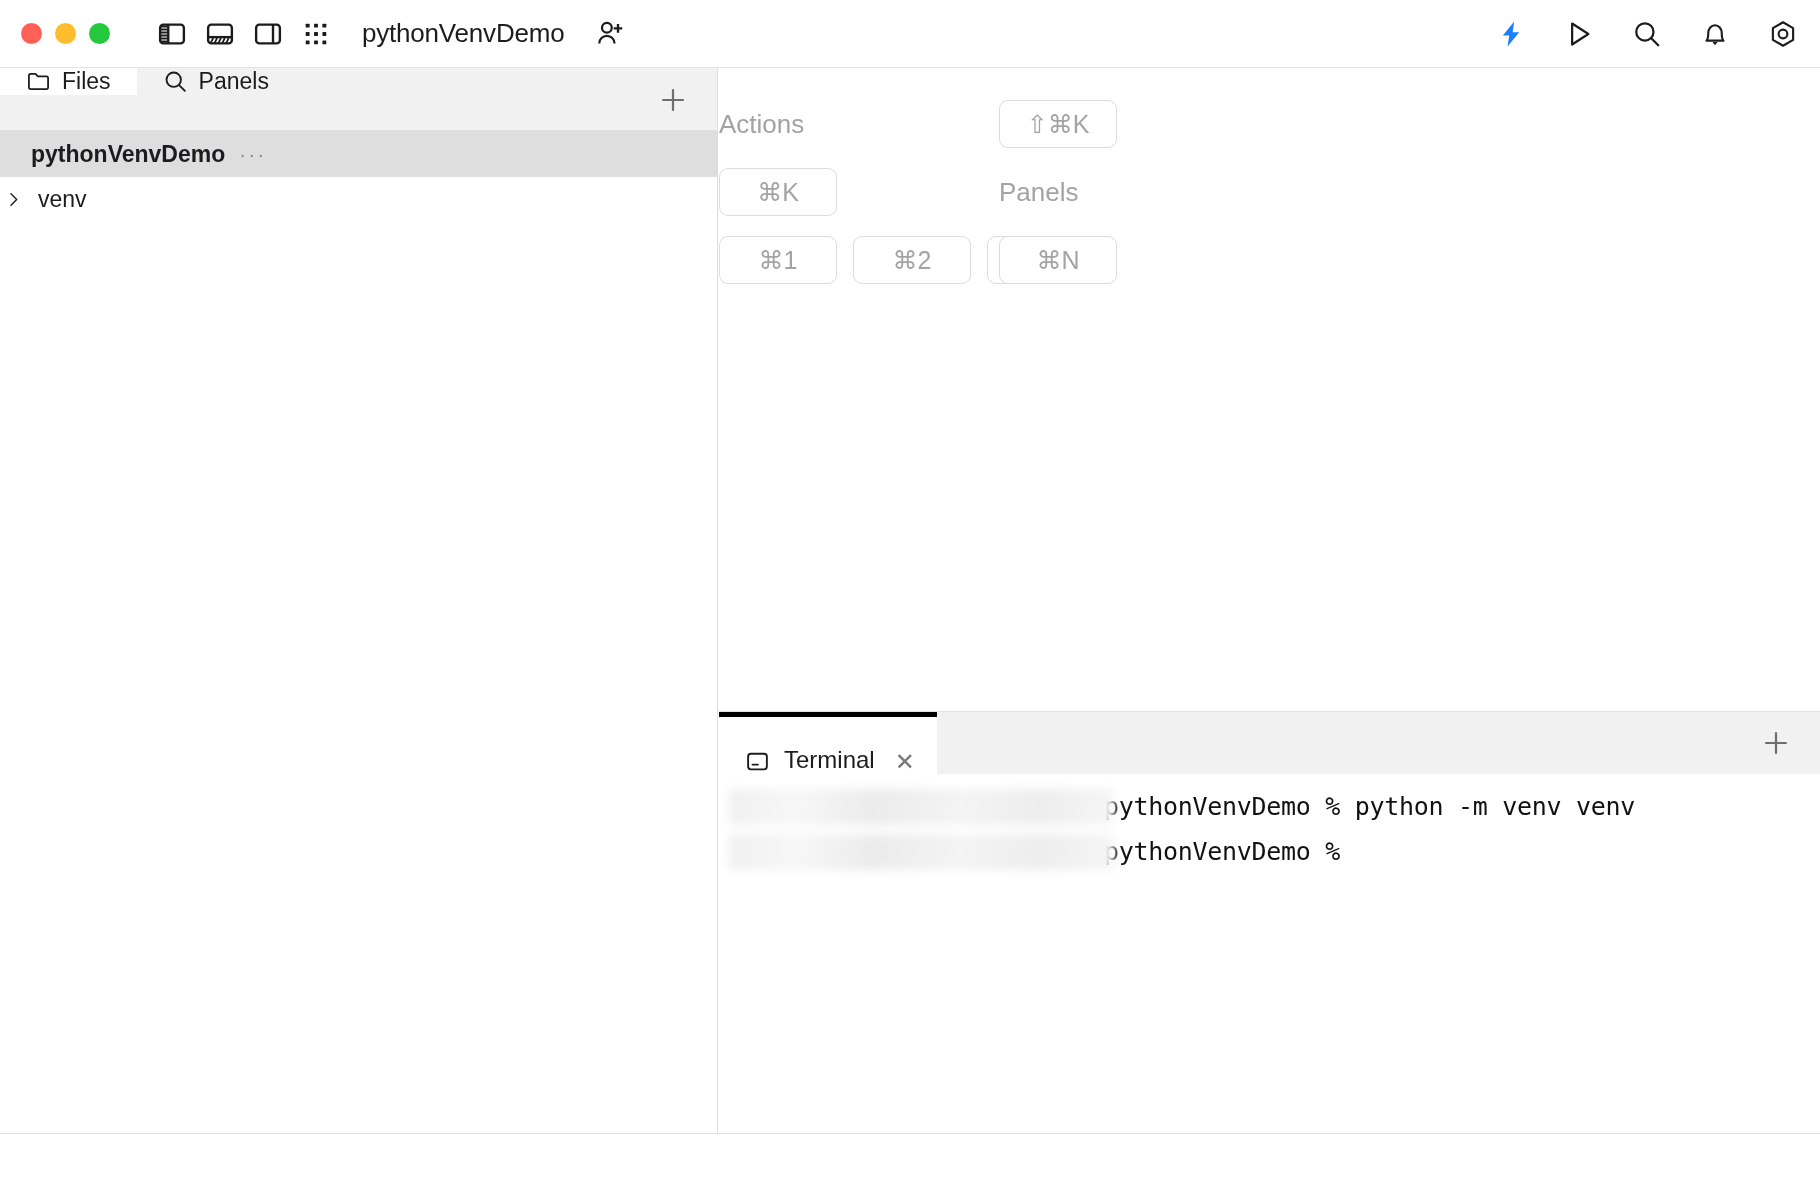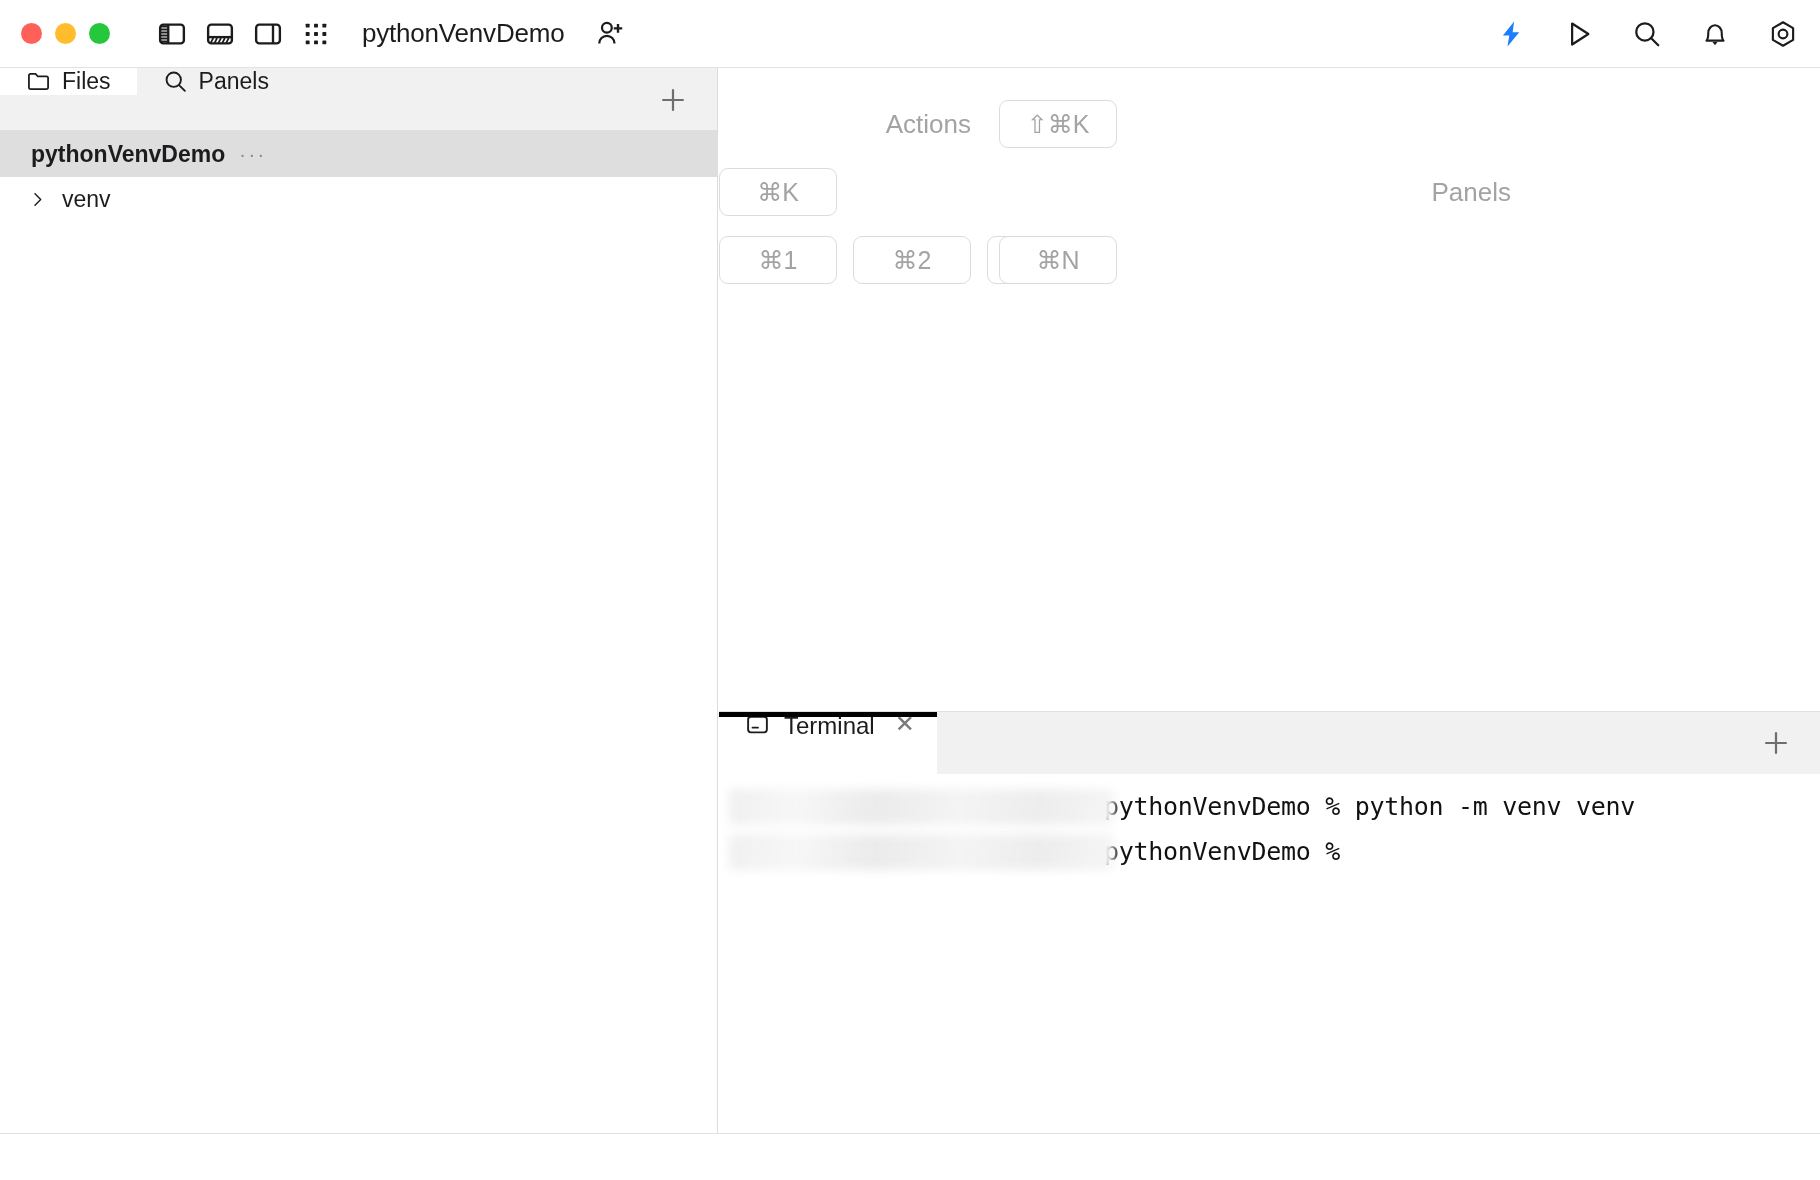--- a/index.html
+++ b/index.html
@@ -117,21 +117,20 @@
   }
 
   .tree {
     padding-top: 0px;
     background: #ffffff;
   }
   .tree-row {
     display: flex;
     align-items: center;
     height: 44px;
-    padding-left: 24px;
     font-size: 23px;
     color: #1c1c1e;
     cursor: default;
     white-space: nowrap;
   }
   .tree-row.project {
     background: #dedede;
     font-weight: 700;
     height: 46px;
     padding-left: 31px;
@@ -164,21 +163,21 @@
     position: absolute;
     top: 32px;
     left: 0px;
     width: 820px;
     display: grid;
     grid-template-columns: 280px auto;
     row-gap: 20px;
     align-items: center;
   }
   .sc-label {
-    text-align: right;
+    text-align: left;
     padding-right: 28px;
     font-size: 26px;
     color: #a3a3a3;
     white-space: nowrap;
   }
   .sc-keys { display: flex; gap: 16px; }
   .keycap {
     min-width: 118px;
     height: 48px;
     border: 1px solid #dcdcdc;
@@ -208,21 +207,21 @@
     position: relative;
     height: 62px;
     background: #f1f1f1;
     display: flex;
     align-items: stretch;
   }
   .term-tab {
     position: relative;
     background: #ffffff;
     display: flex;
-    align-items: flex-start;
+    align-items: flex-end;
     gap: 14px;
     padding: 0 22px 0 26px;
     font-size: 24px;
     color: #1c1c1e;
     cursor: default;
     white-space: nowrap;
   }
   .term-tab.active::before {
     content: "";
     position: absolute;

